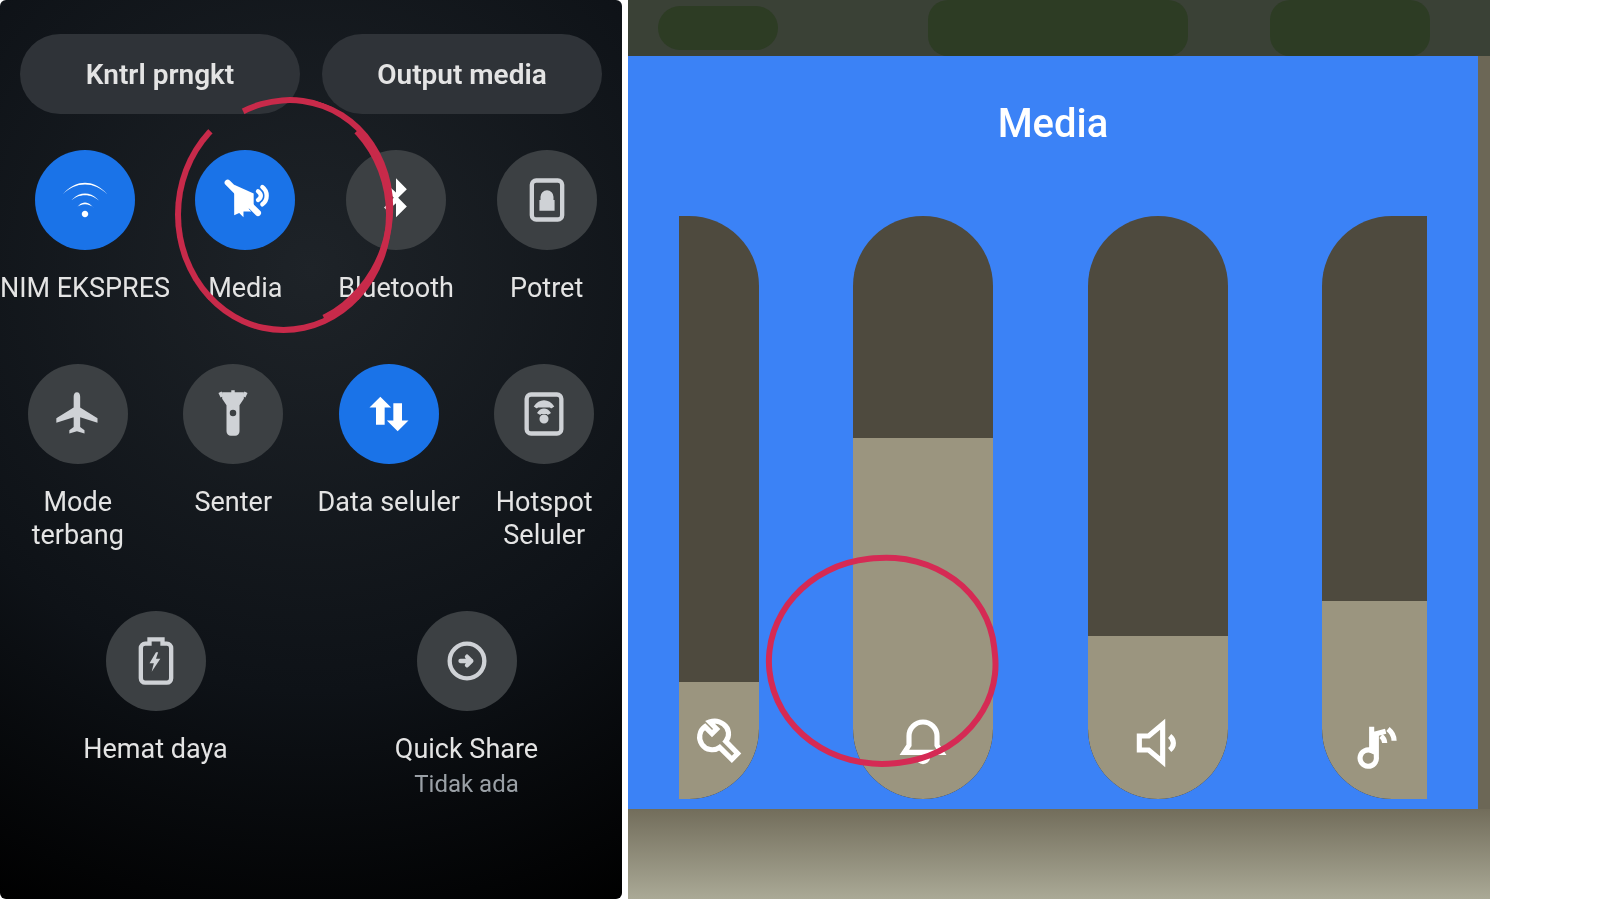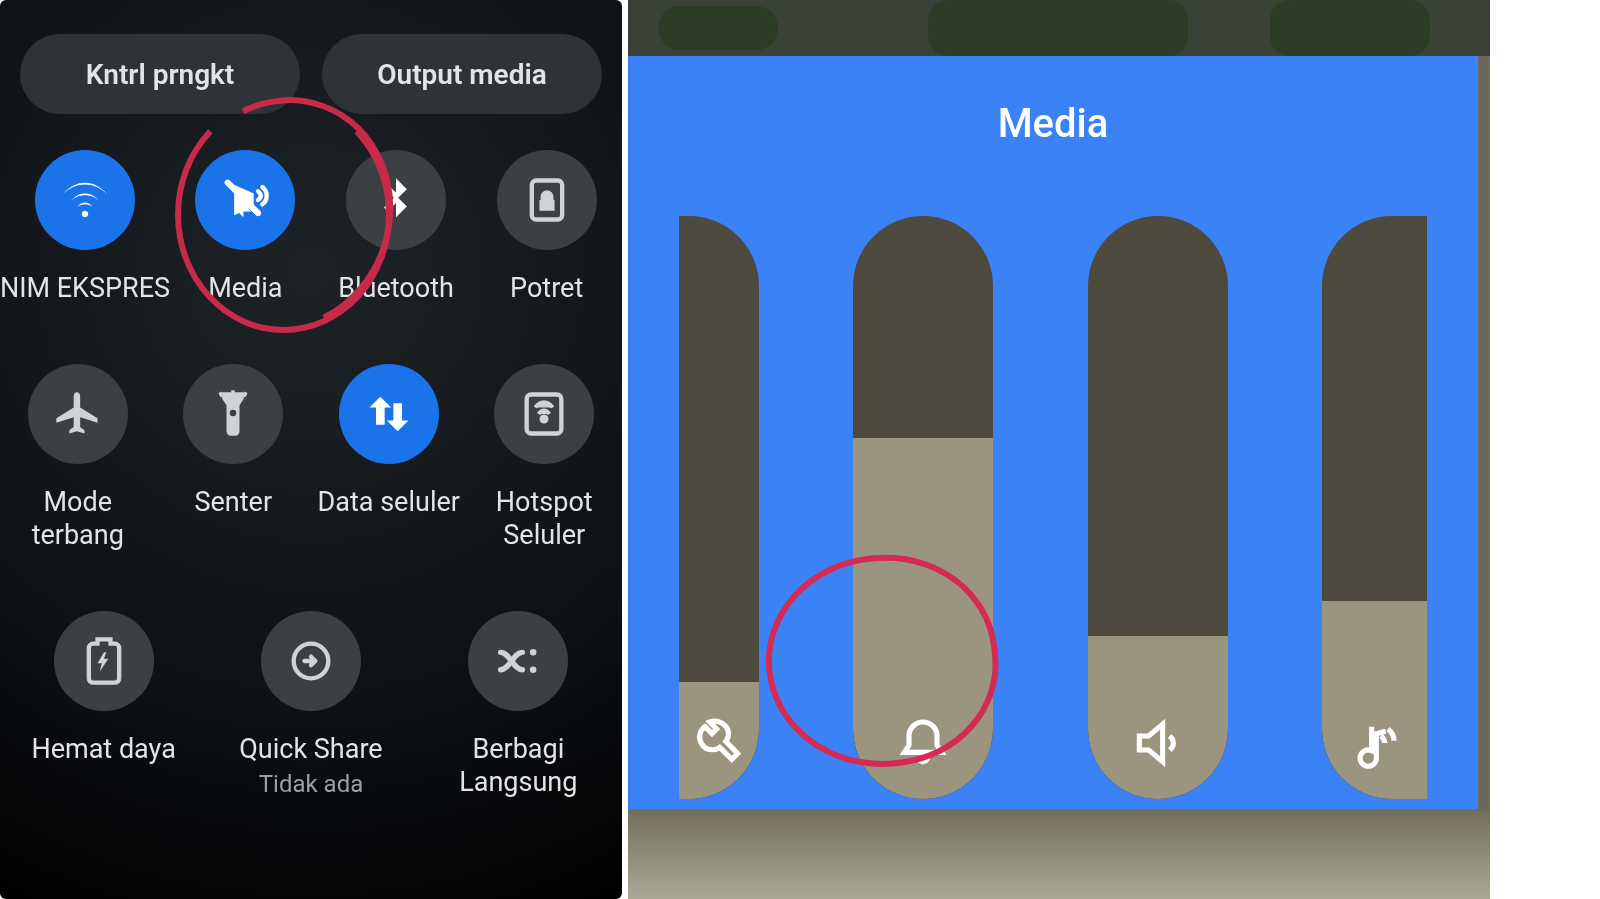--- a/index.html
+++ b/index.html
@@ -148,30 +148,20 @@
         <div class="tile">
           <div class="circle off ico">
             <svg viewBox="0 0 24 24">
                 <circle cx="12" cy="12" r="8" fill="none" stroke="#cfd2d6" stroke-width="2"></circle>
                 <path d="M9 12h5m0 0l-2-2m2 2l-2 2" stroke="#cfd2d6" stroke-width="2" fill="none" stroke-linecap="round"></path>
               </svg>
           </div>
           <div class="tile-label">Quick Share</div>
           <div class="tile-sublabel">Tidak ada</div>
         </div>
-        <div class="tile">
-          <div class="circle off ico">
-            <svg viewBox="0 0 24 24">
-                <path d="M4 8c4 0 6 8 10 8m-10 0c4 0 6-8 10-8" stroke="#cfd2d6" stroke-width="2.5" fill="none" stroke-linecap="round"></path>
-                <circle cx="19" cy="8" r="1.5" fill="#cfd2d6"></circle>
-                <circle cx="19" cy="16" r="1.5" fill="#cfd2d6"></circle>
-              </svg>
-          </div>
-          <div class="tile-label">Berbagi Langsung</div>
-        </div>
       </div>
     </div>
 
     <div class="annot" style="left:175px;top:96px;width:205px;height:225px;border-top-color:transparent;"></div>
     <div class="annot" style="left:175px;top:96px;width:205px;height:225px;border-left-color:transparent;border-bottom-color:transparent;transform:rotate(20deg);"></div>
   </div>
 
   <div class="divider"></div>
 
   <div class="panel right">

